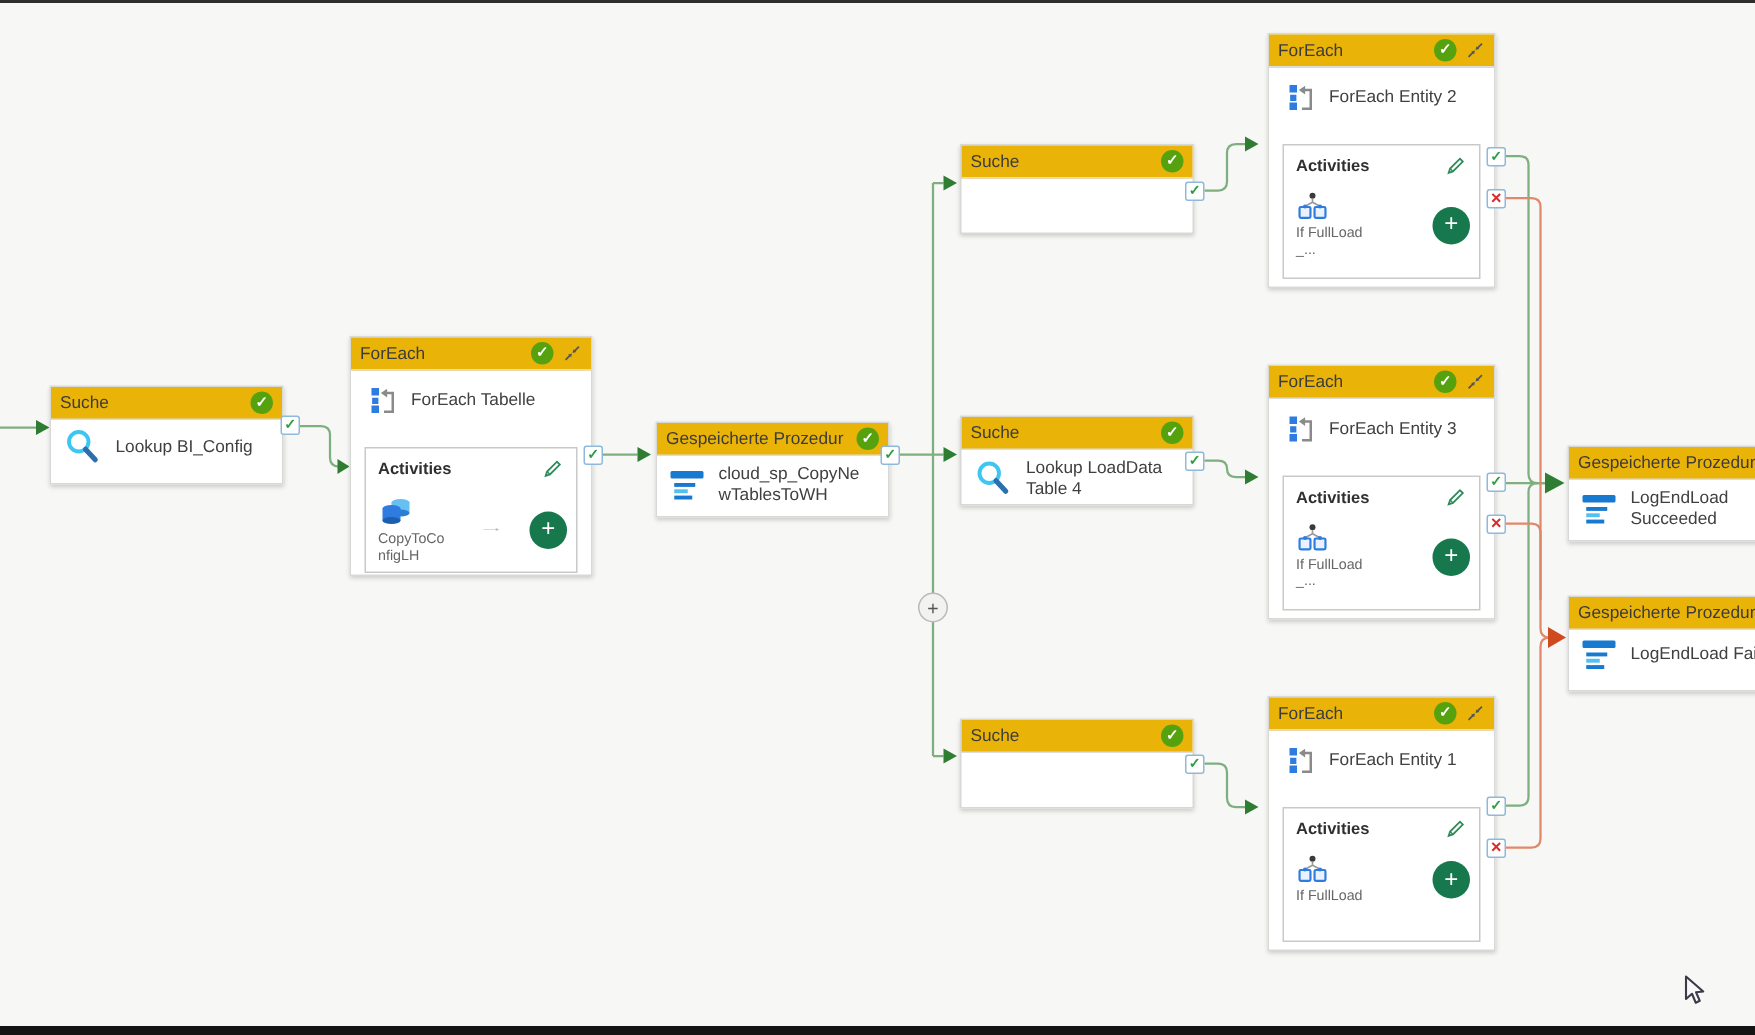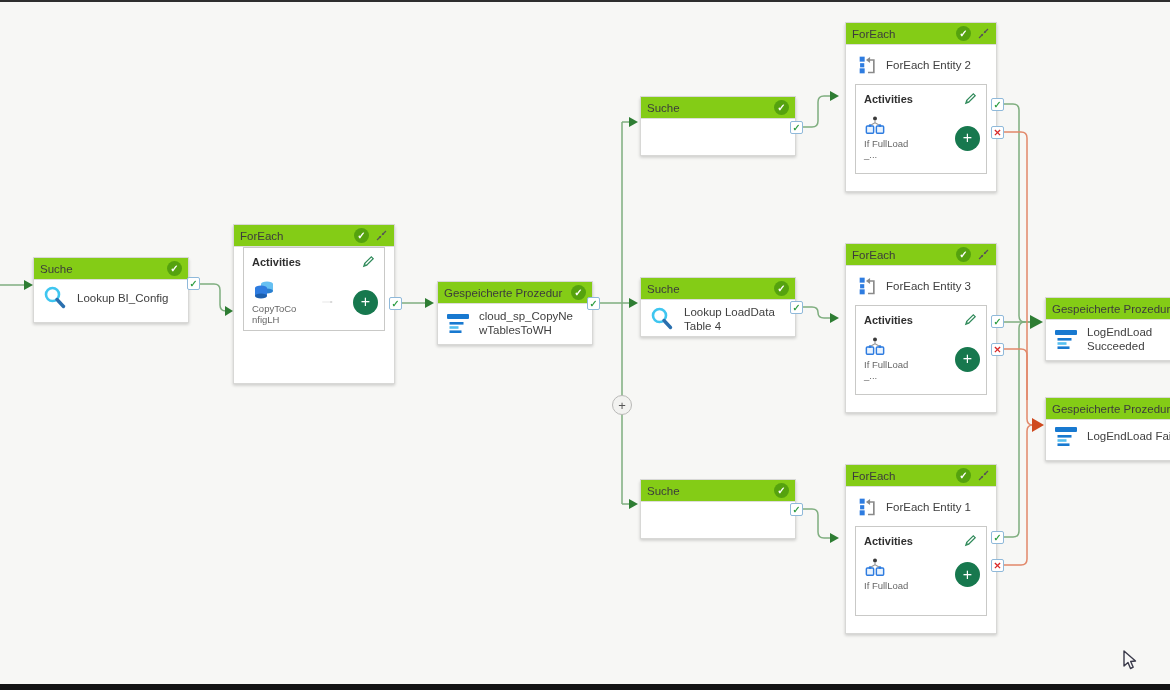--- a/index.html
+++ b/index.html
@@ -3,29 +3,29 @@
 <meta charset="utf-8">
 <style>
   html,body{margin:0;padding:0;background:#e9e9e9;}
   .canvas{position:relative;width:1170px;height:690px;background:#f7f7f5;overflow:hidden;
           font-family:"Liberation Sans",sans-serif;}
   .topline{position:absolute;top:0;left:0;right:0;height:2px;background:#2e2e2e;z-index:9;}
   .bottomline{position:absolute;bottom:0;left:0;right:0;height:6px;background:#141414;z-index:9;}
   svg.lines{position:absolute;left:0;top:0;z-index:1;}
   .node{position:absolute;background:#fff;border:1px solid #d8d8d6;box-sizing:border-box;
         box-shadow:0 1.5px 3px rgba(0,0,0,.18);z-index:2;}
-  .hdr{height:22px;background:#84cc16;border-bottom:1px solid #dddddb;display:flex;
+  .hdr{height:22px;background:#eab308;border-bottom:1px solid #dddddb;display:flex;
        align-items:center;padding:0 6px;gap:6px;box-sizing:border-box;}
   .hdr-title{font-size:11.5px;color:#3c3c3c;flex:1 1 auto;white-space:nowrap;}
   .badge{width:15px;height:15px;border-radius:50%;background:#55a20e;color:#fff;font-size:10px;
          font-weight:bold;display:flex;align-items:center;justify-content:center;flex:0 0 auto;line-height:1;}
   .body{display:flex;align-items:center;gap:9px;padding:5px 8px;}
   .name{font-size:11.5px;color:#404040;line-height:1.25;}
   .fe-title{display:flex;align-items:center;gap:8px;padding:10px 12px 9px;}
-  .act-panel{margin:0 9px;border:1px solid #c9c9c7;background:#fff;box-sizing:border-box;overflow:hidden;}
+  .act-panel{margin:12px 9px;border:1px solid #c9c9c7;background:#fff;box-sizing:border-box;overflow:hidden;}
   .act-hdr{display:flex;align-items:center;justify-content:space-between;padding:6px 8px 2px;}
   .act-label{font-size:11px;font-weight:bold;color:#2f2f2f;}
   .act-row{display:flex;align-items:center;padding:8px 6px 8px 8px;gap:20px;}
   .act-item{display:flex;flex-direction:column;gap:3px;width:50px;flex:0 0 auto;}
   .caption{font-size:9.5px;color:#666;line-height:1.15;word-break:break-all;}
   .plusbtn{width:25px;height:25px;border-radius:50%;background:#17784e;color:#fff;font-size:16px;
            display:flex;align-items:center;justify-content:center;flex:0 0 auto;line-height:1;}
   .port{position:absolute;width:13px;height:13px;background:#fff;border:1px solid #8fb9da;border-radius:2px;
         display:flex;align-items:center;justify-content:center;font-size:9.5px;font-weight:bold;z-index:5;
         box-sizing:border-box;line-height:1;}
@@ -147,20 +147,26 @@
   <div class="node" style="left:233px;top:224px;width:162px;height:160px">
     <div class="hdr">
       <span class="hdr-title">ForEach</span>
       <span class="badge">
           <span>✓</span>
         </span>
       <svg width="13" height="13">
           <use href="#sym-collapse"></use>
         </svg>
     </div>
+    <div class="fe-title">
+      <svg width="20" height="20">
+          <use href="#sym-foreach"></use>
+        </svg>
+      <span class="name">ForEach Tabelle</span>
+    </div>
     <div class="act-panel" style="height:84px">
       <div class="act-hdr">
         <span class="act-label">Activities</span>
         <svg width="15" height="15">
             <use href="#sym-pencil"></use>
           </svg>
       </div>
       <div class="act-row">
         <div class="act-item">
           <svg width="24" height="22">

